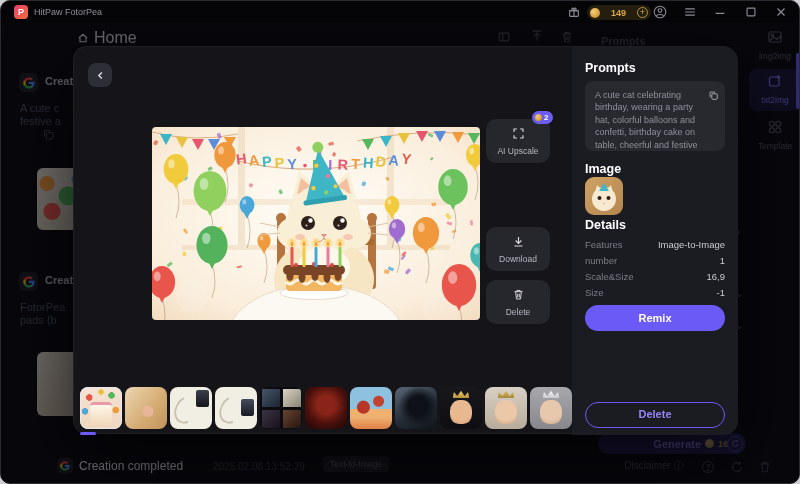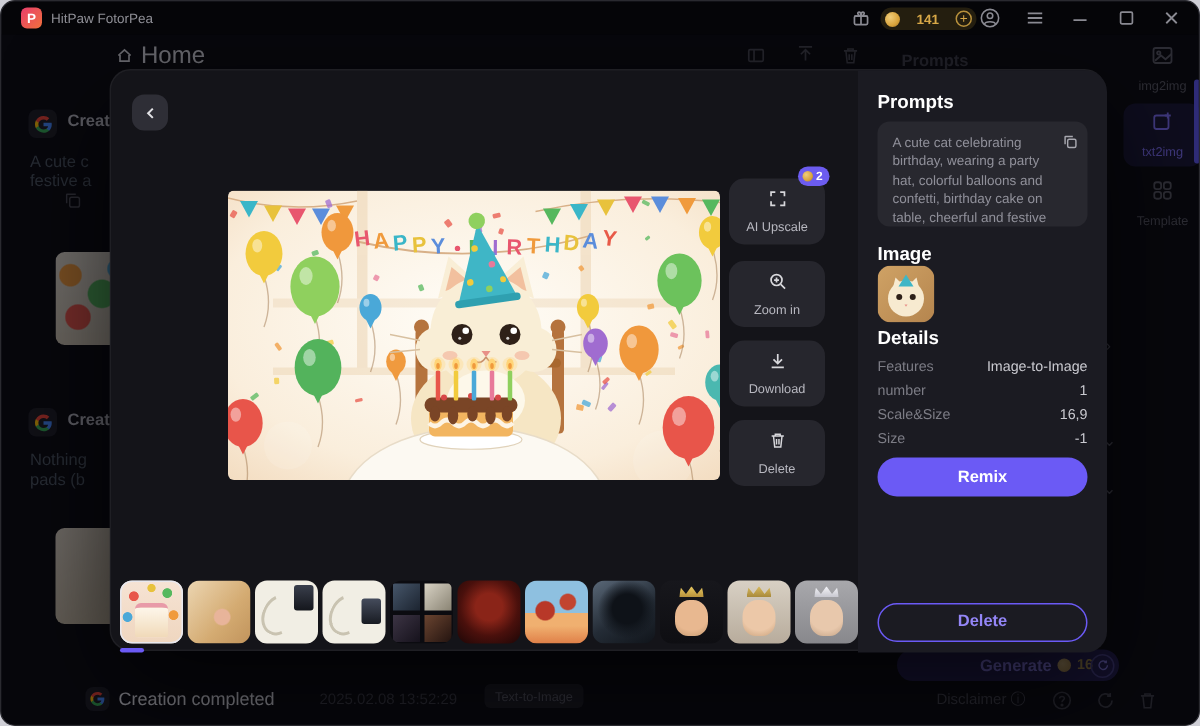--- a/index.html
+++ b/index.html
@@ -136,21 +136,21 @@
     <div class="logo">P</div>
     <div class="app-title">HitPaw FotorPea</div>
     <div class="tb-ico" style="left:566px;">
       <svg viewBox="0 0 16 16" fill="none" stroke="currentColor" stroke-width="1.3">
           <rect x="3" y="6.5" width="10" height="6.5" rx="1"></rect>
           <path d="M3 6.5h10M8 6.5v6.5M8 6.5C5.5 6.5 4.8 3.5 6.6 3.5 8 3.5 8 6.5 8 6.5s0-3 1.4-3c1.8 0 1.1 3-1.4 3z"></path>
         </svg>
     </div>
     <div class="coin-pill">
       <div class="coin"></div>
-      <div class="coin-num">141</div>
+      <div class="coin-num">149</div>
       <div class="plus-circ">+</div>
     </div>
     <div class="tb-ico" style="left:652px;">
       <svg viewBox="0 0 16 16" fill="none" stroke="currentColor" stroke-width="1.2">
           <circle cx="8" cy="8" r="6.6"></circle>
           <circle cx="8" cy="6.3" r="2.1"></circle>
           <path d="M3.8 12.8c.6-2.6 7.8-2.6 8.4 0"></path>
         </svg>
     </div>
     <div class="tb-ico" style="left:682px;">
@@ -253,21 +253,21 @@
 
     <div class="glogo" style="left:18px;top:249px;">
       <svg viewBox="0 0 24 24">
           <path fill="#4285F4" d="M23 12c0-.8-.1-1.6-.2-2.3H12v4.5h6.2c-.3 1.4-1.1 2.6-2.3 3.4v2.8h3.7C21.7 18.4 23 15.5 23 12z"></path>
           <path fill="#34A853" d="M12 23c3.1 0 5.7-1 7.6-2.7l-3.7-2.8c-1 .7-2.4 1.1-3.9 1.1-3 0-5.5-2-6.4-4.7H1.8v2.9C3.7 20.5 7.6 23 12 23z"></path>
           <path fill="#FBBC05" d="M5.6 13.9c-.2-.7-.4-1.4-.4-2.2s.1-1.5.4-2.2V6.6H1.8C1 8.2.6 10 .6 11.7s.4 3.5 1.2 5.1l3.8-2.9z"></path>
           <path fill="#EA4335" d="M12 5.2c1.7 0 3.2.6 4.4 1.7l3.3-3.3C17.7 1.8 15.1.8 12 .8 7.6.8 3.7 3.3 1.8 6.9l3.8 2.9C6.5 7.2 9 5.2 12 5.2z"></path>
         </svg>
     </div>
     <div class="card-title" style="left:44px;top:251px;">Creation</div>
-    <div class="card-line" style="left:19px;top:278px;">Nothing</div>
+    <div class="card-line" style="left:19px;top:278px;">FotorPea</div>
     <div class="card-line" style="left:19px;top:291px;">pads (b</div>
     <div class="card-thumb card-thumb-2" style="left:36px;top:329px;"></div>
 
     <div class="glogo" style="left:56px;top:435px;width:16px;height:16px;">
       <svg viewBox="0 0 24 24" style="width:10px;height:10px;">
           <path fill="#4285F4" d="M23 12c0-.8-.1-1.6-.2-2.3H12v4.5h6.2c-.3 1.4-1.1 2.6-2.3 3.4v2.8h3.7C21.7 18.4 23 15.5 23 12z"></path>
           <path fill="#34A853" d="M12 23c3.1 0 5.7-1 7.6-2.7l-3.7-2.8c-1 .7-2.4 1.1-3.9 1.1-3 0-5.5-2-6.4-4.7H1.8v2.9C3.7 20.5 7.6 23 12 23z"></path>
           <path fill="#FBBC05" d="M5.6 13.9c-.2-.7-.4-1.4-.4-2.2s.1-1.5.4-2.2V6.6H1.8C1 8.2.6 10 .6 11.7s.4 3.5 1.2 5.1l3.8-2.9z"></path>
           <path fill="#EA4335" d="M12 5.2c1.7 0 3.2.6 4.4 1.7l3.3-3.3C17.7 1.8 15.1.8 12 .8 7.6.8 3.7 3.3 1.8 6.9l3.8 2.9C6.5 7.2 9 5.2 12 5.2z"></path>
         </svg>
@@ -556,27 +556,20 @@
       <div class="act-badge">
         <span class="coin"></span>
         <span>2</span>
       </div>
       <div class="act-btn" style="top:72px;">
         <span><svg viewBox="0 0 16 16" fill="none" stroke="currentColor" stroke-width="1.4">
               <path d="M6 2.5H2.5V6M10 2.5h3.5V6M2.5 10v3.5H6M13.5 10v3.5H10"></path>
             </svg></span>
         <span class="act-lbl">AI Upscale</span>
       </div>
-      <div class="act-btn" style="top:127px;">
-        <span><svg viewBox="0 0 16 16" fill="none" stroke="currentColor" stroke-width="1.4">
-              <circle cx="7" cy="7" r="4.5"></circle>
-              <path d="M10.5 10.5L14 14M7 5v4M5 7h4"></path>
-            </svg></span>
-        <span class="act-lbl">Zoom in</span>
-      </div>
       <div class="act-btn" style="top:180px;">
         <span><svg viewBox="0 0 16 16" fill="none" stroke="currentColor" stroke-width="1.4">
               <path d="M8 2.5V10M4.5 6.8L8 10.3l3.5-3.5M3 13.5h10"></path>
             </svg></span>
         <span class="act-lbl">Download</span>
       </div>
       <div class="act-btn" style="top:233px;">
         <span><svg viewBox="0 0 16 16" fill="none" stroke="currentColor" stroke-width="1.2">
               <path d="M3 4.5h10M6 4.5V3h4v1.5M4.5 4.5l1 9h5l1-9M7 7v4.5M9 7v4.5"></path>
             </svg></span>

